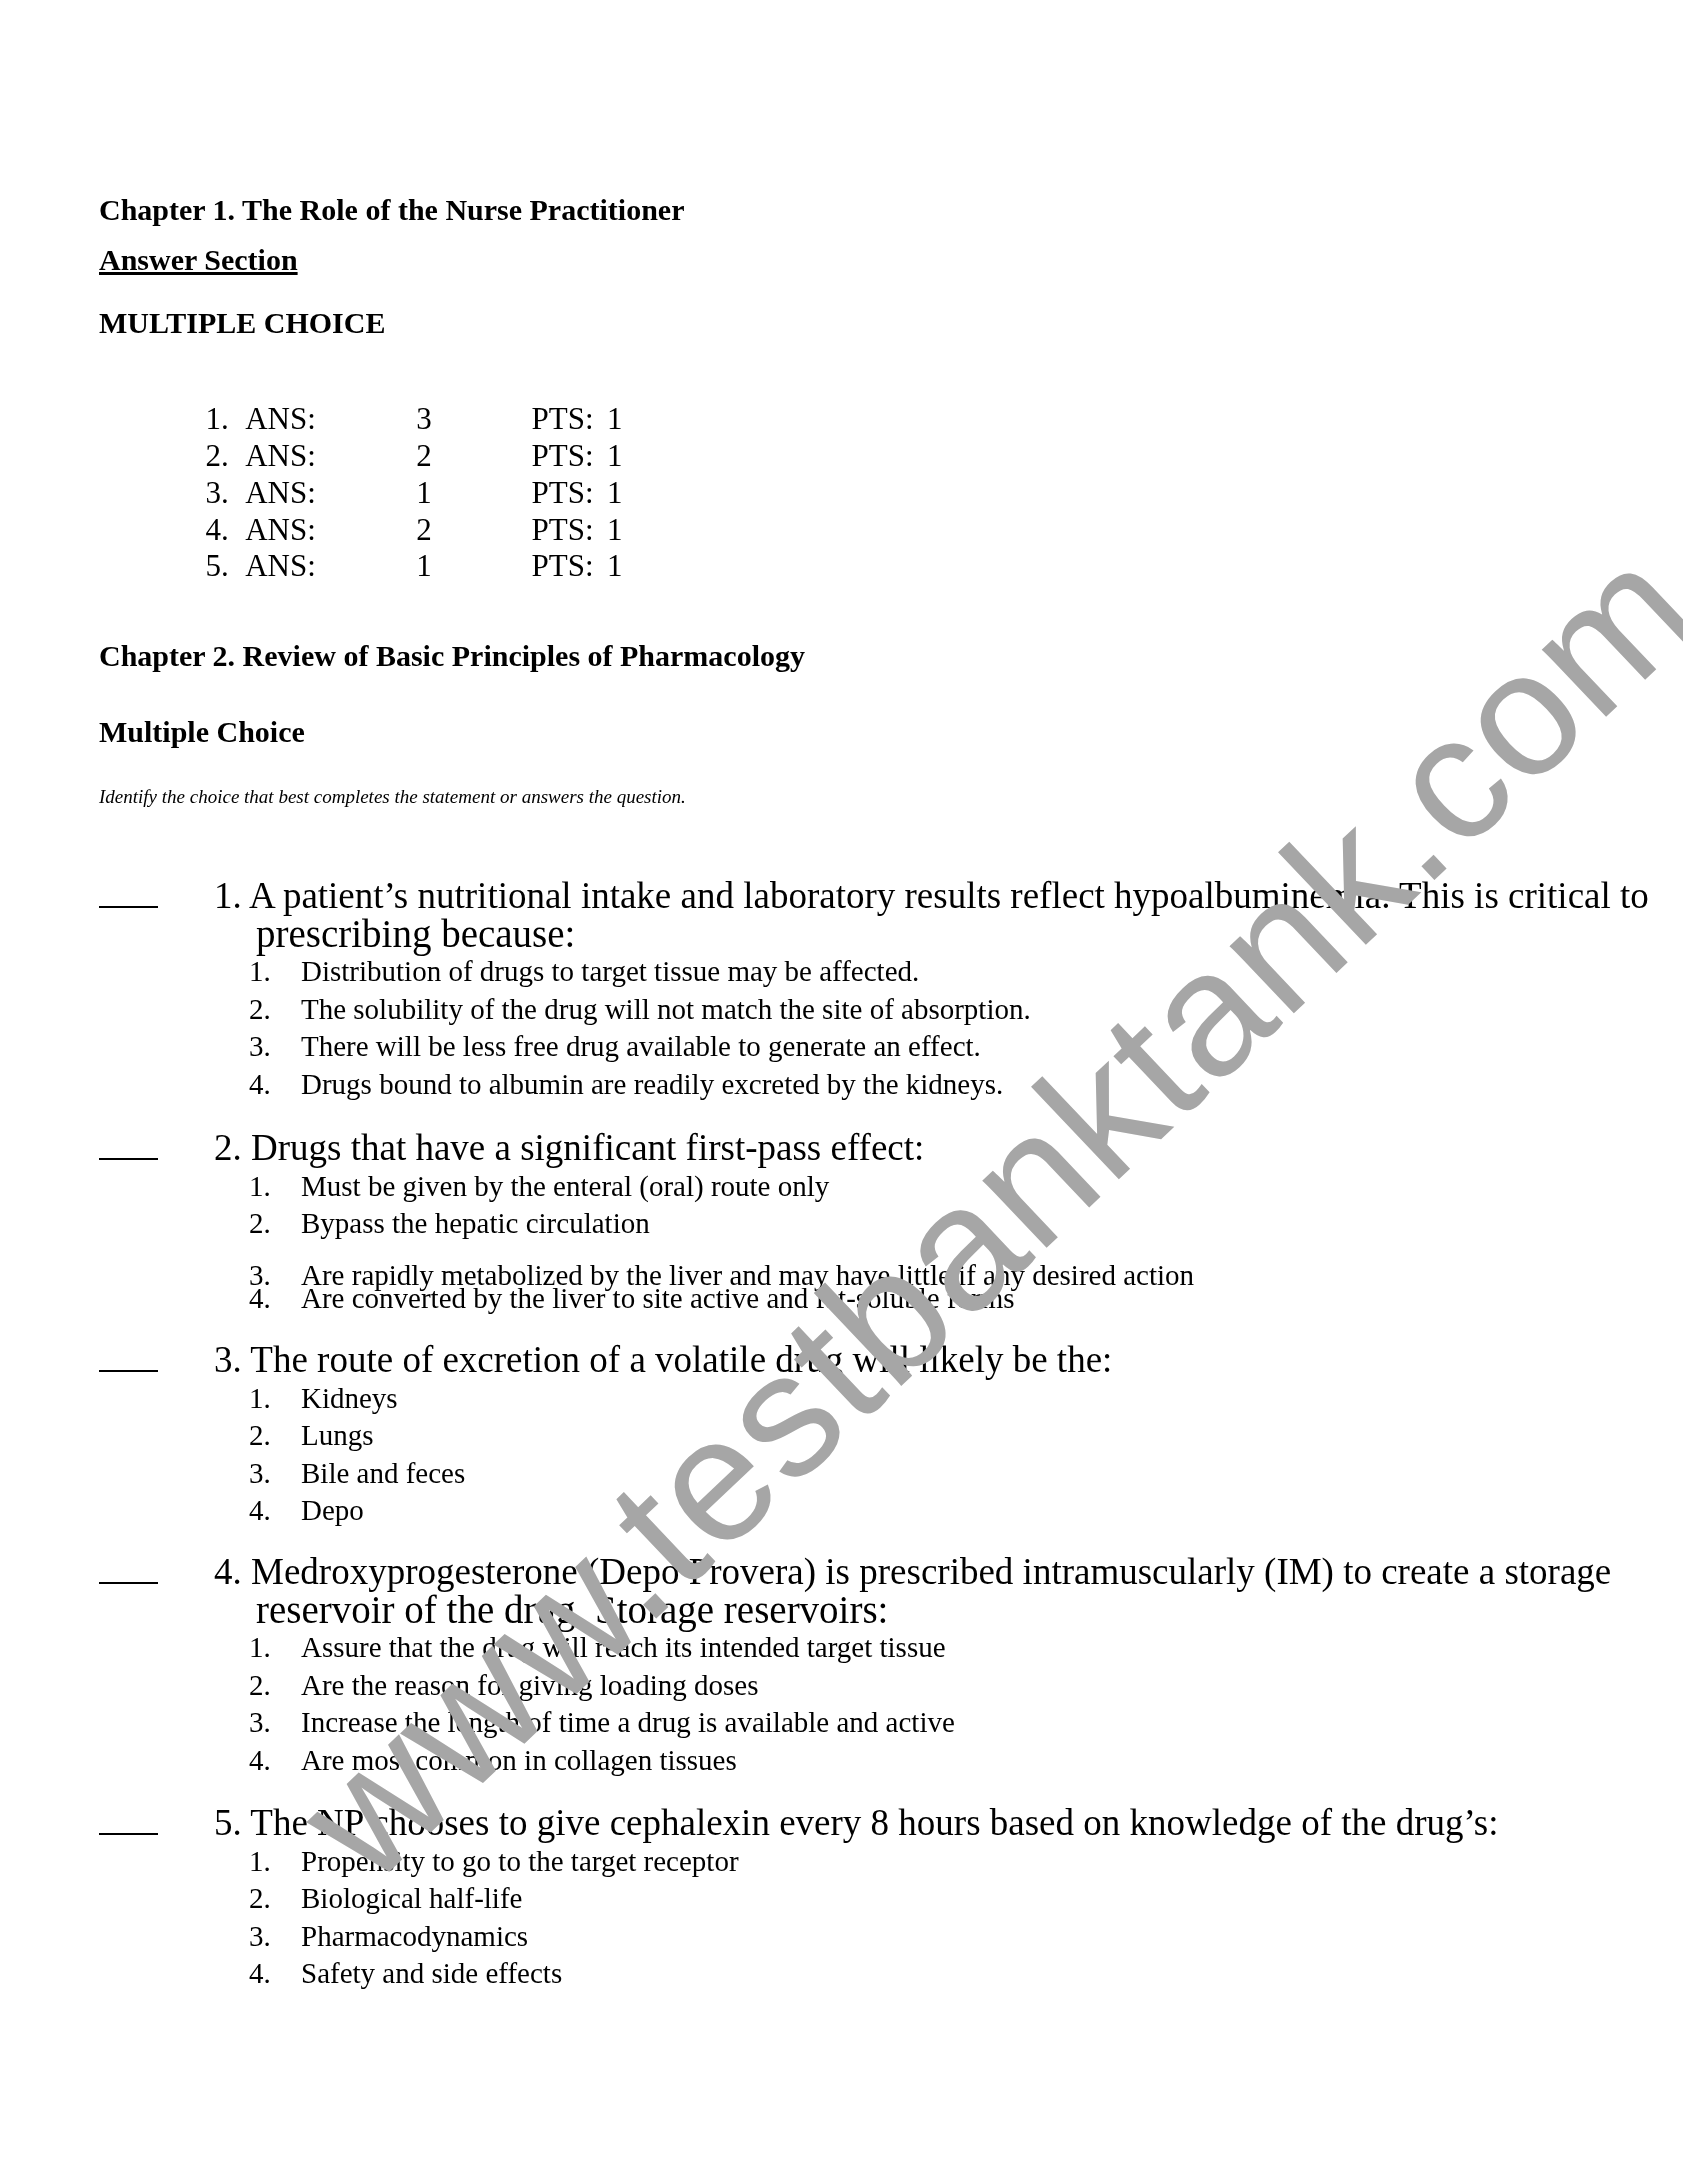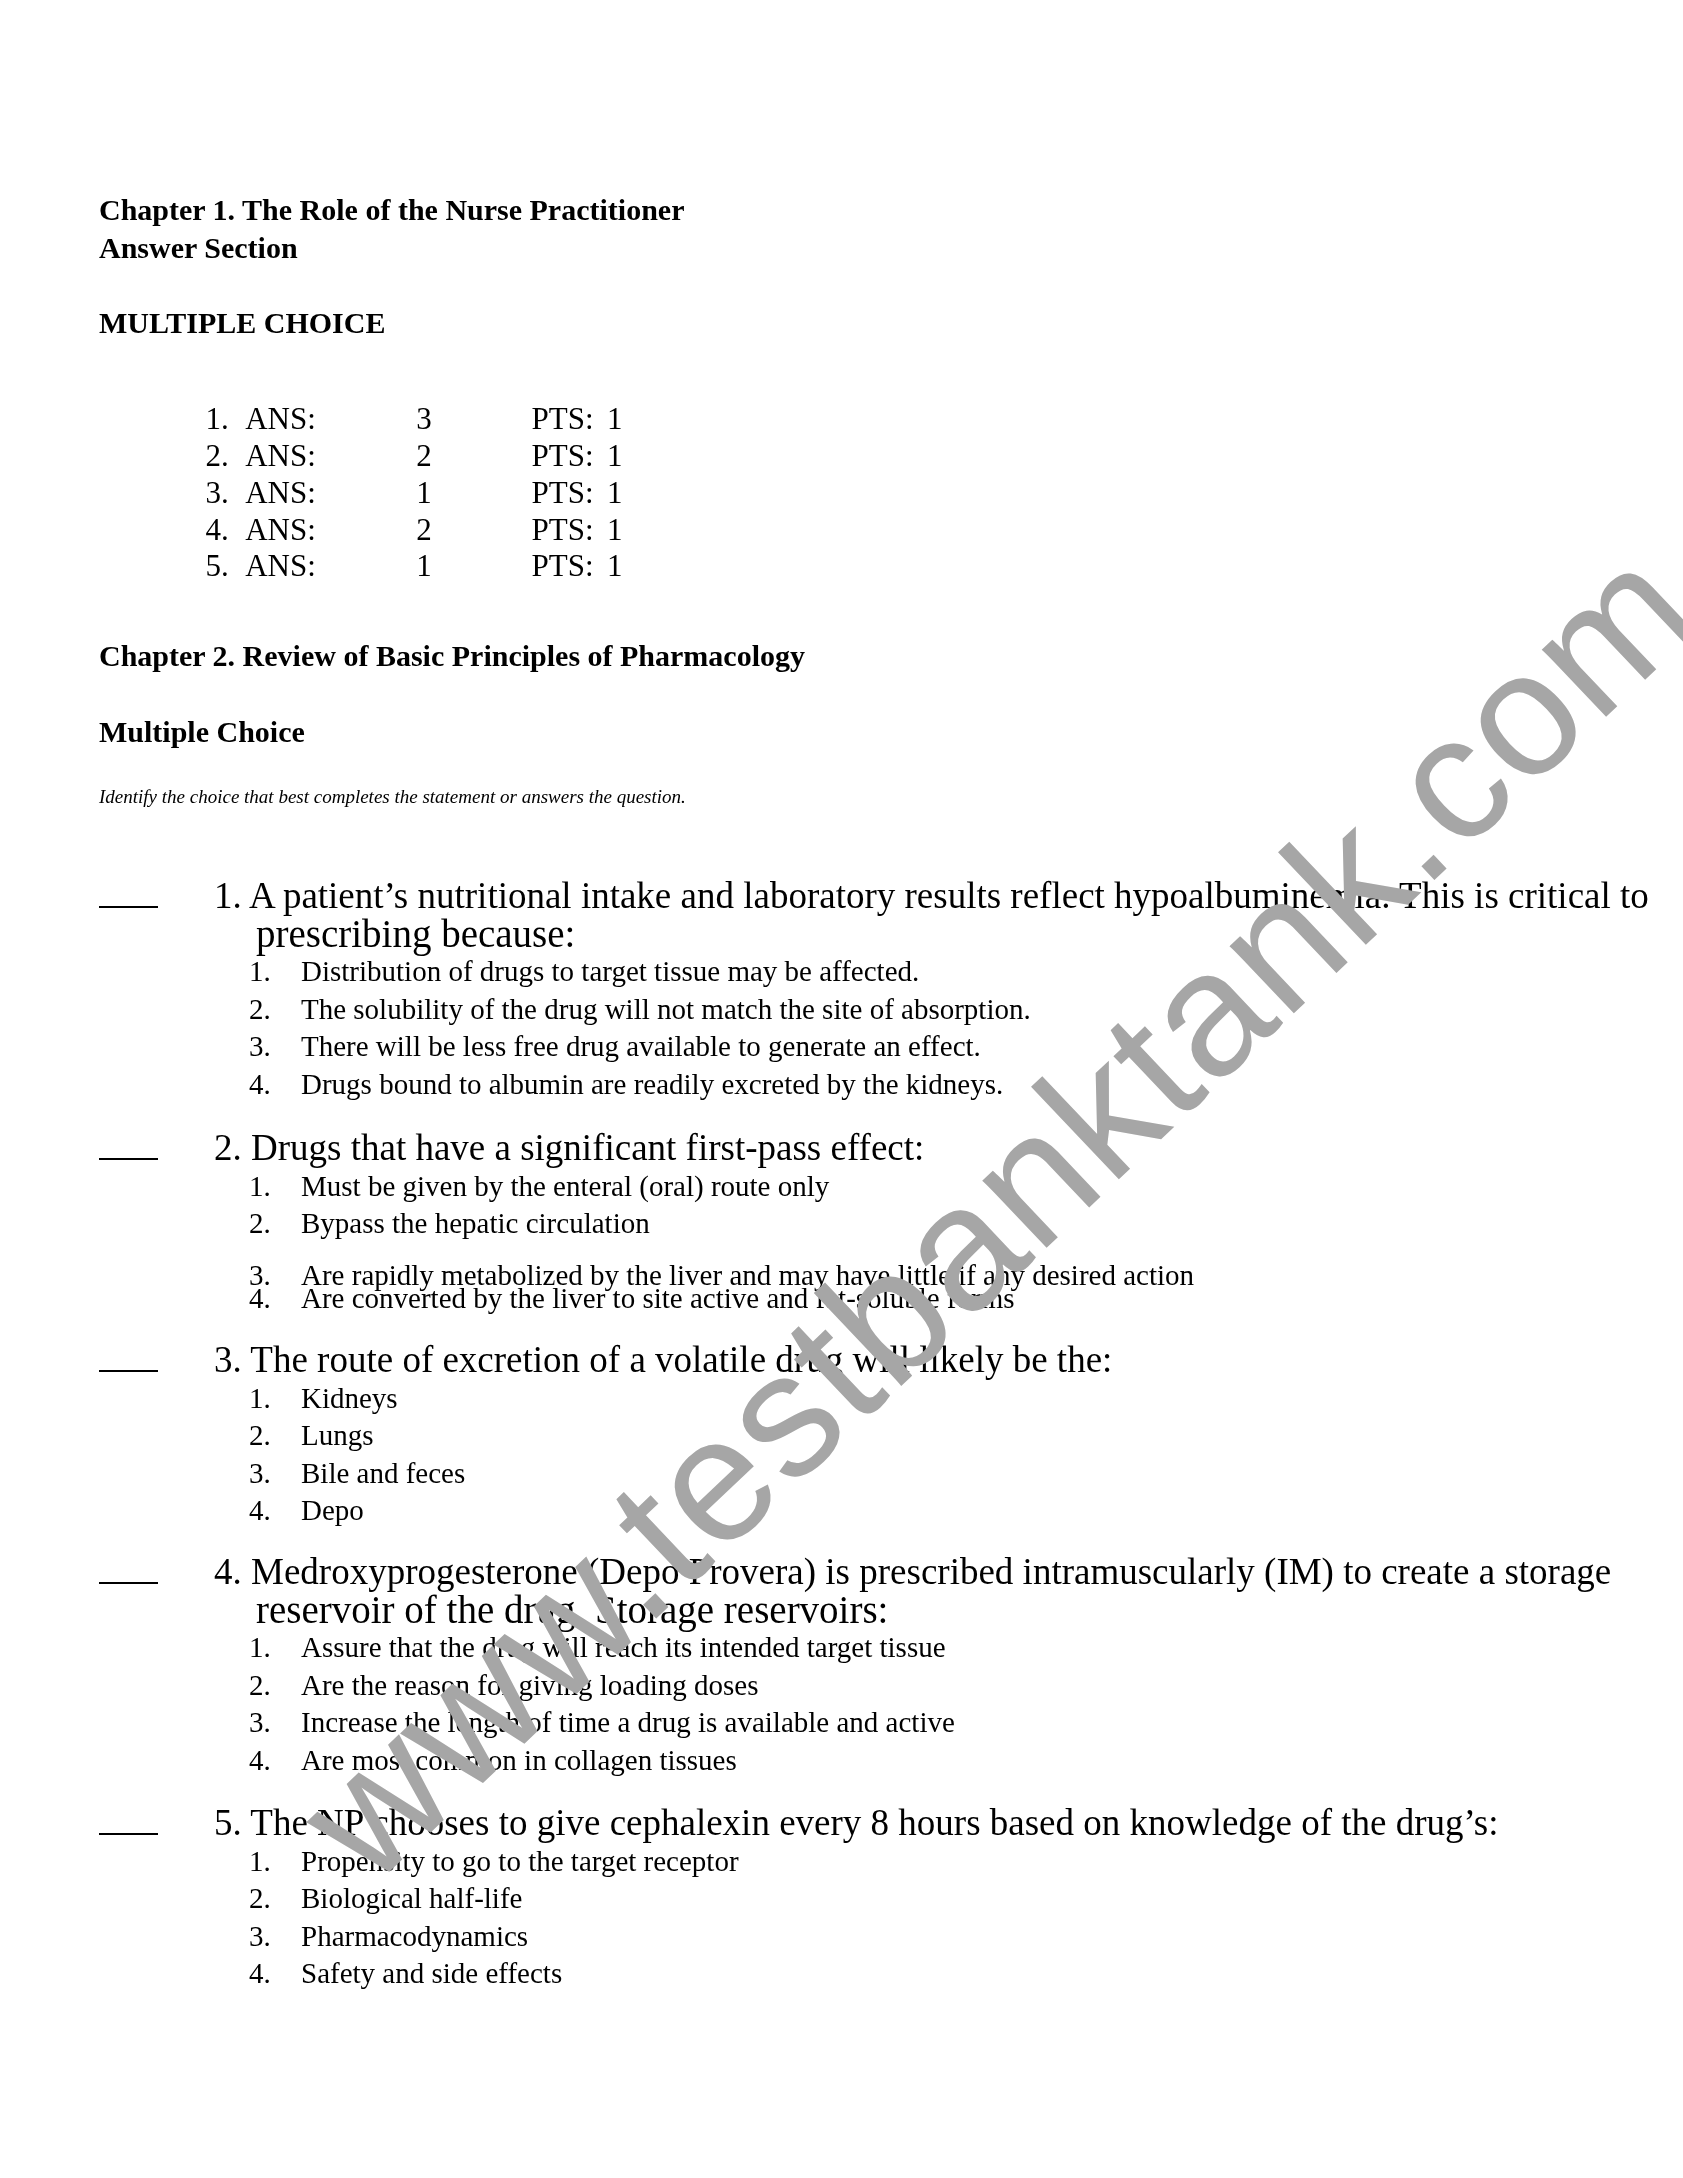--- a/index.html
+++ b/index.html
@@ -26,21 +26,21 @@
                font-size: 176px; color: #a6a6a6; transform-origin: 0 0;
                transform: rotate(-43.5deg); white-space: nowrap; letter-spacing: 2px;
                pointer-events: none; }
 </style>
 </head>
 <body>
 
 <div class="page">
 
   <div class="abs h-bold" style="left:99px; top:191px;">Chapter 1. The Role of the Nurse Practitioner</div>
-  <div class="abs h-bold" style="left:99px; top:229px;">Answer Section</div>
+  <div class="abs h-bold" style="left:99px; top:241px;text-decoration:underline;">Answer Section</div>
   <div class="abs h-bold" style="left:99px; top:304px;">MULTIPLE CHOICE</div>
 
   <div>
     <div class="ans-row" style="top:400px;">
       <span class="num">1.</span><span class="lbl">ANS:</span><span class="val">3</span><span class="plbl">PTS:</span><span>1</span>
     </div>
     <div class="ans-row" style="top:437px;">
       <span class="num">2.</span><span class="lbl">ANS:</span><span class="val">2</span><span class="plbl">PTS:</span><span>1</span>
     </div>
     <div class="ans-row" style="top:474px;">

